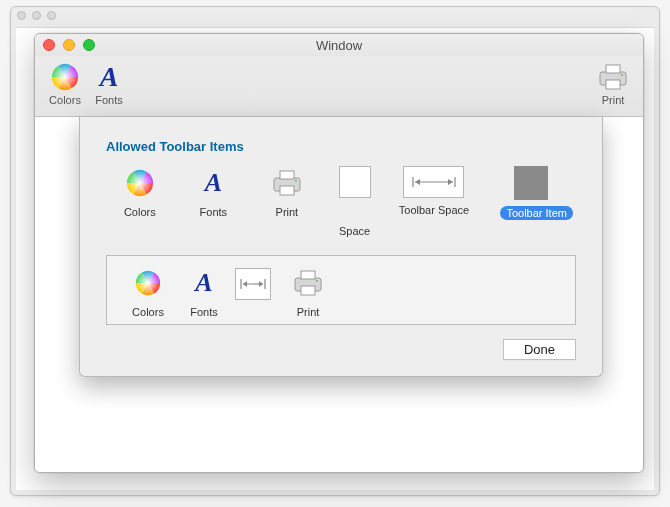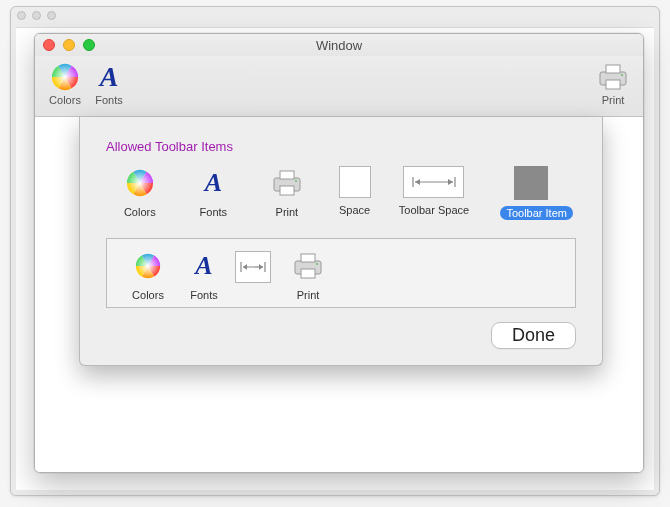--- a/index.html
+++ b/index.html
@@ -42,21 +42,21 @@
 
   .content { position:absolute; left:0; right:0; top:83px; bottom:0; background:#fff; }
 
   .sheet {
     position:absolute; left:44px; top:0; width:524px;
     background:#eeeeee; border:1px solid #b9b9b9; border-top:none;
     border-bottom-left-radius:6px; border-bottom-right-radius:6px;
     padding:22px 26px 16px 26px;
     box-shadow:0 10px 24px rgba(0,0,0,0.28);
   }
-  .sheet h3 { margin:0 0 12px 0; font-size:13px; font-weight:normal; color:#a21caf; }
+  .sheet h3 { margin:0 0 12px 0; font-size:13px; font-weight:bold; color:#0369a1; }
 
   .row { display:flex; align-items:flex-start; gap:6px; margin-bottom:18px; flex-wrap:nowrap; }
   .cell { display:flex; flex-direction:column; align-items:center; width:70px; font-size:11px; color:#333; }
   .cell.wider { width:94px; }
   .cell.sel .iconbox { background:#8a8a8a; }
   .cell.sel .lbl { background:#3b86ea; color:#fff; border-radius:7px; padding:1px 6px;margin-left:12px; }
   .iconbox { width:34px; height:34px; display:flex; align-items:center; justify-content:center; }
   .lbl { margin-top:6px; white-space:nowrap; }
 
   .space-box { width:32px; height:32px; border:1px solid #b5b5b5; background:#fff; }
@@ -64,22 +64,22 @@
   .flex-inner { display:flex; align-items:center; gap:2px; }
 
   .default-box {
     border:1px solid #bcbcbc; background:#f3f3f3; padding:10px 10px 6px 10px;
     display:flex; align-items:flex-end; gap:0px; margin-bottom:14px;
   }
   .default-box .cell { width:62px; }
 
   .buttons { display:flex; justify-content:flex-end; }
   .btn {
-    background:#fff; border:1px solid #c0c0c0; border-radius:9px;
-    padding:2px 20px; font-size:18px; color:#222;
+    background:#fff; border:1px solid #c0c0c0; border-radius:0;
+    padding:2px 20px; font-size:13px; color:#222;
     box-shadow:0 1px 0 rgba(0,0,0,0.03);
   }
 
   .font-A { font-family: Georgia, 'Times New Roman', serif; font-style:italic; font-weight:bold; font-size:28px; color:#16319c; line-height:1; }
   .font-A.sm { font-size:26px; }
 
   svg { display:block; }
 </style>
 </head>
 <body>
@@ -179,21 +179,21 @@
               <div class="iconbox">
                 <svg width="32" height="30" viewBox="0 0 32 30">
                   <rect x="3" y="10" width="26" height="13" rx="2" fill="#d7d7d7" stroke="#9a9a9a"></rect>
                   <rect x="9" y="3" width="14" height="8" fill="#fff" stroke="#9a9a9a"></rect>
                   <rect x="9" y="18" width="14" height="9" fill="#fff" stroke="#9a9a9a"></rect>
                   <circle cx="25" cy="13" r="1" fill="#6b6"></circle>
                   </svg>
               </div>
               <span class="lbl">Print</span>
             </div>
-            <div class="cell" style="width:58px;">
+            <div class="cell" style="width:58px;gap:21px;">
               <div class="space-box"></div>
               <span class="lbl">Space</span>
             </div>
             <div class="cell wider">
               <div class="flex-box">
                 <div class="flex-inner">
                   <svg width="50" height="14" viewBox="0 0 50 14">
                     <line x1="4" y1="2" x2="4" y2="12" stroke="#888" stroke-width="1.2"></line>
                     <line x1="46" y1="2" x2="46" y2="12" stroke="#888" stroke-width="1.2"></line>
                     <line x1="6" y1="7" x2="44" y2="7" stroke="#888" stroke-width="1.2"></line>

